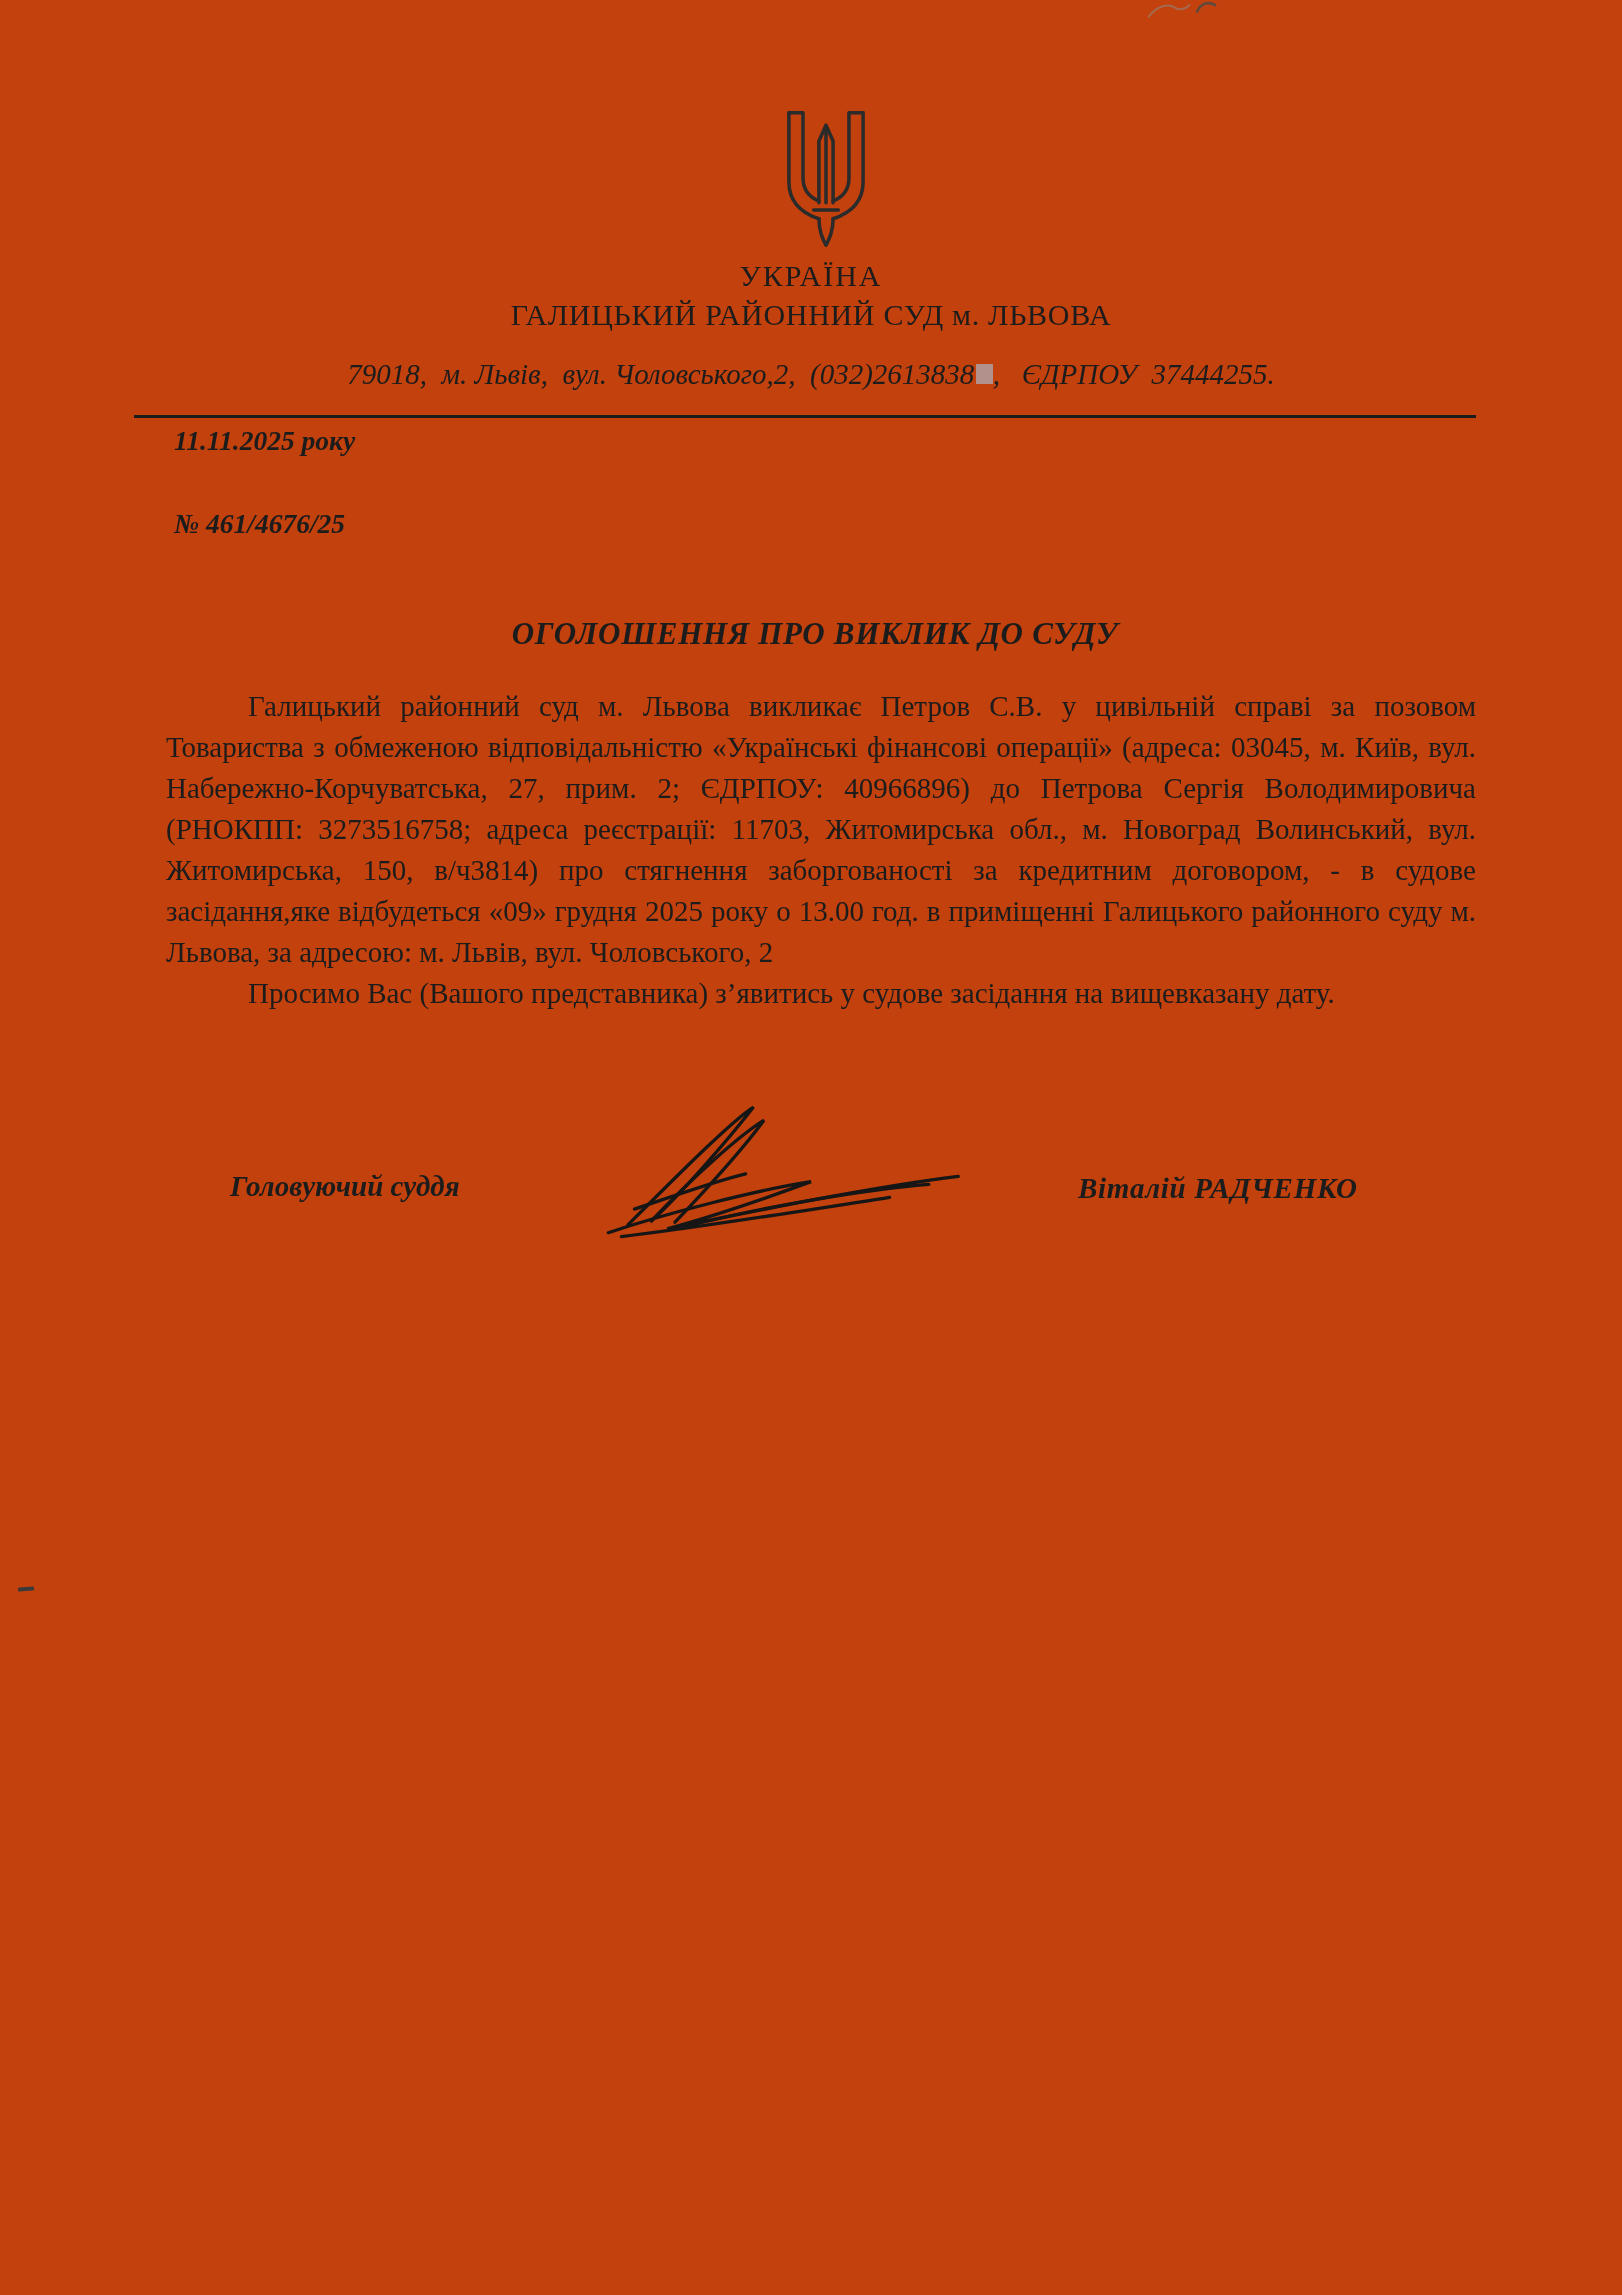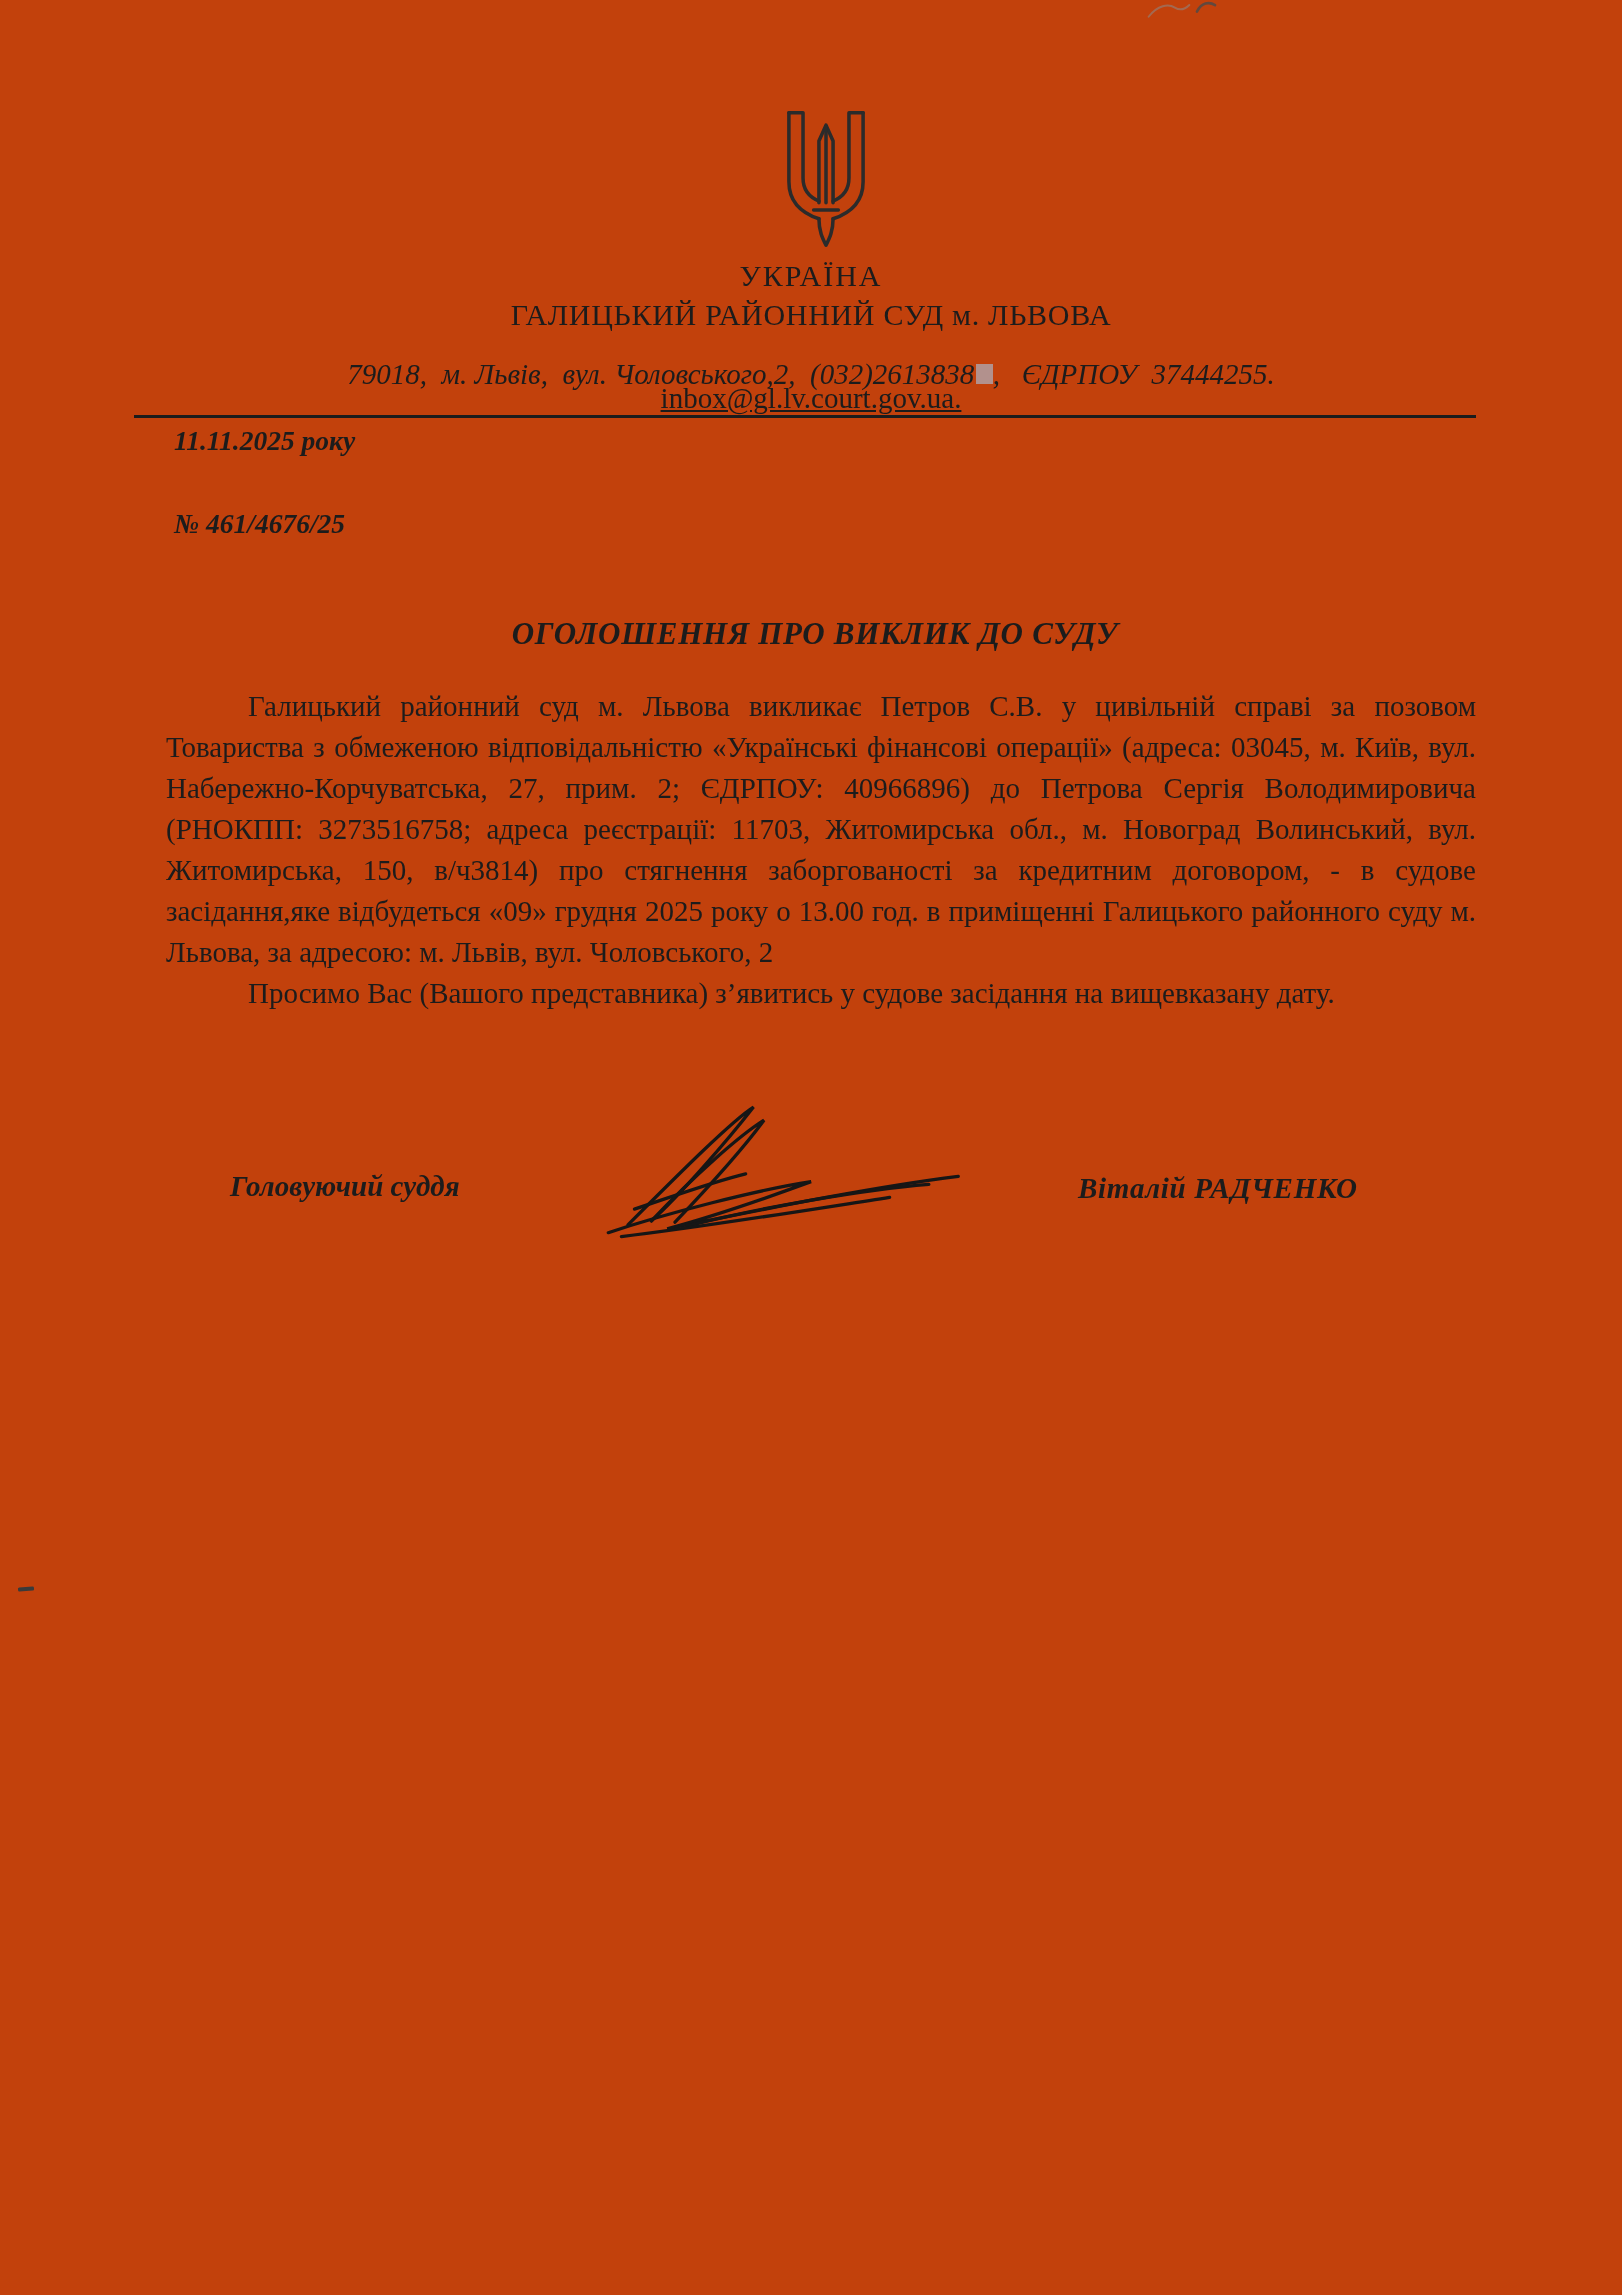--- a/index.html
+++ b/index.html
@@ -90,21 +90,20 @@
         <path d="M60 26 v86"></path>
         <path d="M46 120 h28"></path>
         <path d="M52 130 c0 14 4 22 8 30 c4 -8 8 -16 8 -30"></path>
       </g>
     </svg>
   </div>
 
   <div class="abs center-band country">УКРАЇНА</div>
   <div class="abs center-band court-name">ГАЛИЦЬКИЙ РАЙОННИЙ СУД м. ЛЬВОВА</div>
   <div class="abs center-band address"><span>79018,  м. Львів,  вул. Чоловського,2,  (032)2613838</span><span class="redact-box"></span><span>,   ЄДРПОУ  37444255.</span></div>
-  <div class="abs center-band email-line"><span>inbox@gl.lv.court.gov.ua.</span></div>
   <div class="abs rule"></div>
 
   <div class="abs doc-date">11.11.2025 року</div>
   <div class="abs case-no">№ 461/4676/25</div>
 
   <div class="abs title">ОГОЛОШЕННЯ ПРО ВИКЛИК ДО СУДУ</div>
 
   <div class="abs body-text">
     <p><span>Галицький районний суд м. Львова викликає </span><span class="bold">Петров С.В.</span><span> у цивільній справі за позовом Товариства з обмеженою відповідальністю «Українські фінансові операції» (адреса: 03045, м. Київ, вул. Набережно-Корчуватська, 27, прим. 2; ЄДРПОУ: 40966896) до Петрова Сергія Володимировича (РНОКПП: 3273516758; адреса реєстрації: 11703, Житомирська обл., м. Новоград Волинський, вул. Житомирська, 150, в/ч3814) про стягнення заборгованості за кредитним договором, - в судове засідання,яке відбудеться </span><span class="bold">«09» грудня 2025 року о 13.00 год.</span><span> в приміщенні Галицького районного суду м. Львова, за адресою: м. Львів, вул. Чоловського, 2</span></p>
     <p>Просимо Вас (Вашого представника) з’явитись у судове засідання на вищевказану дату.</p>

